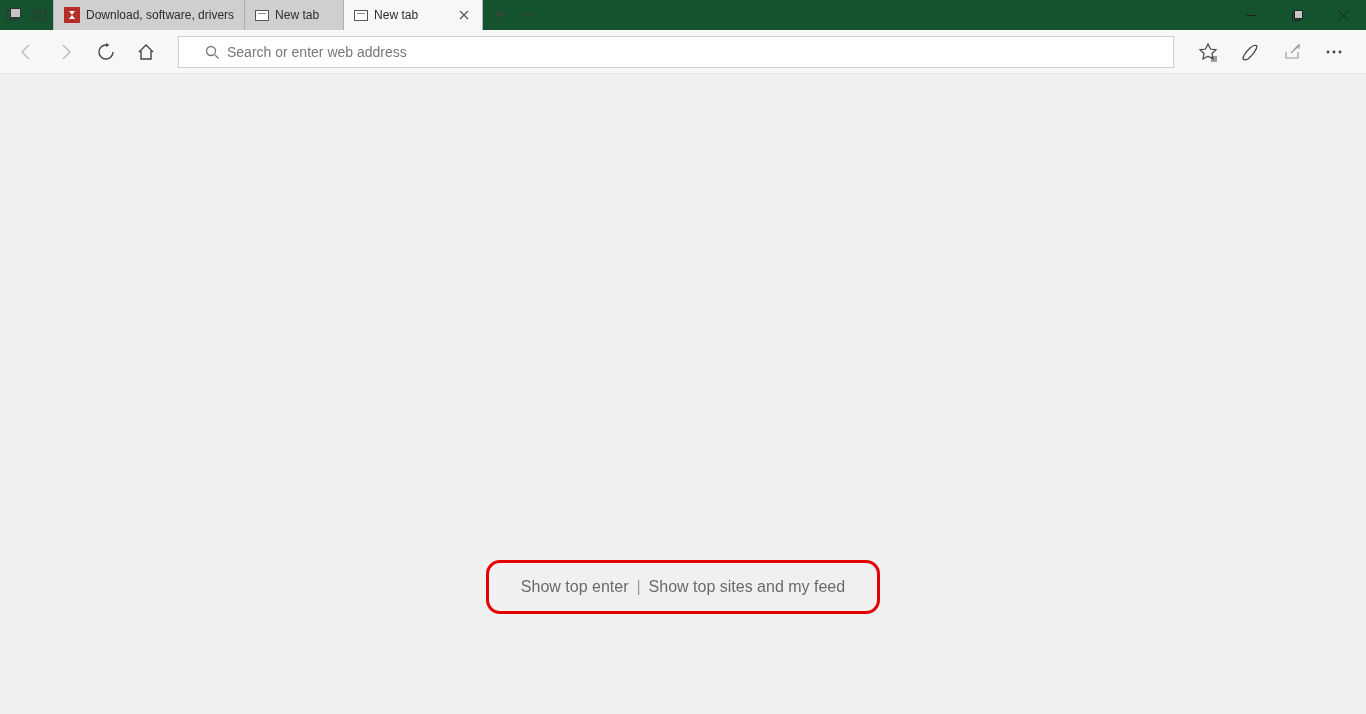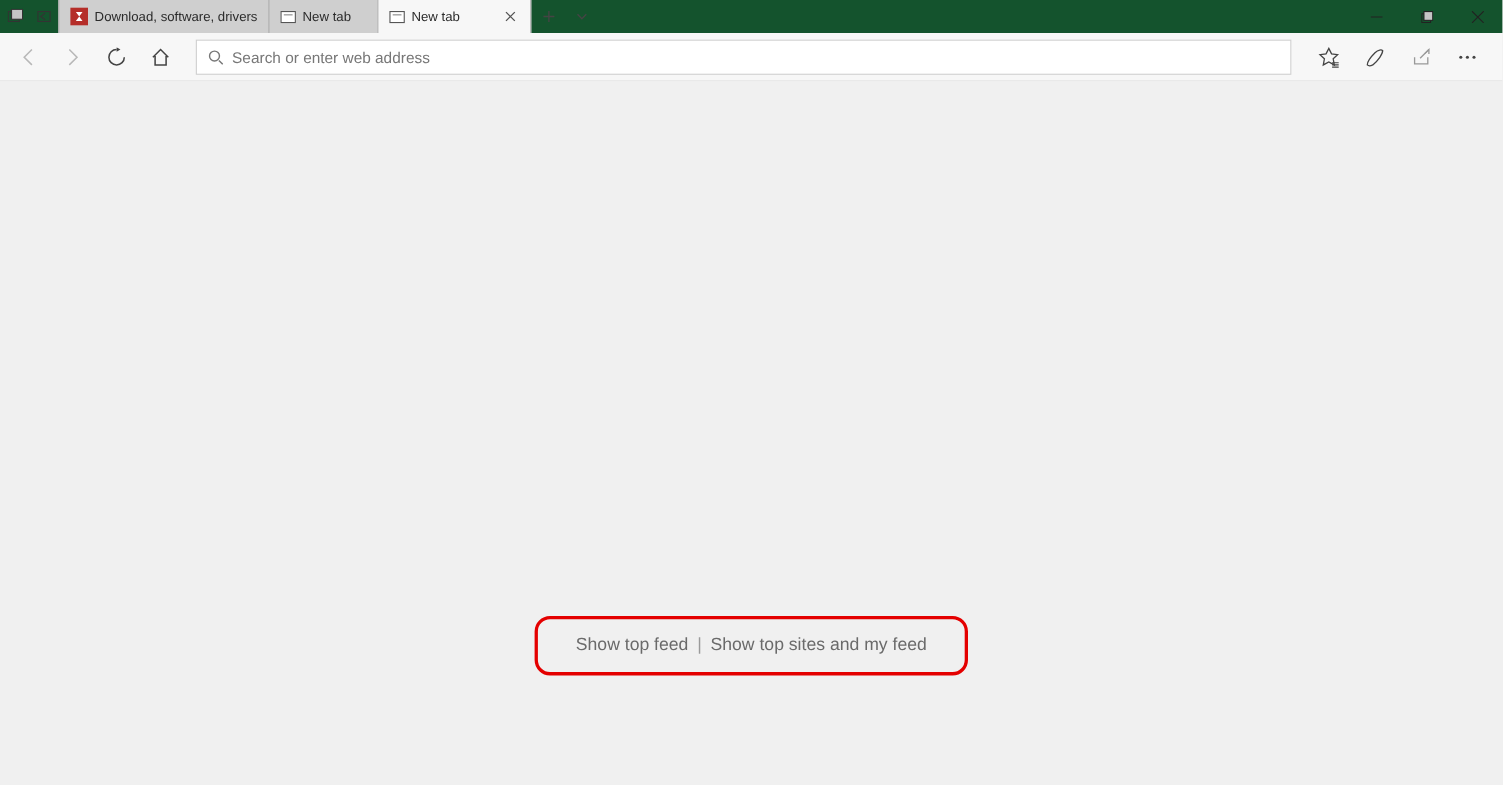--- a/index.html
+++ b/index.html
@@ -93,21 +93,21 @@
       display: flex; align-items: center; justify-content: center;
       color: #6b6b6b;
     }
     .nav-btn.disabled { color: #b8b8b8; }
     .address-bar {
       flex: 1;
       height: 32px;
       background: #ffffff;
       border: 1px solid #cfcfcf;
       display: flex; align-items: center;
-      padding: 0 10px;
+      padding: 0 26px;
       margin: 0 10px;
     }
     .address-bar .search-icon {
       margin-right: 8px; color: #777;
       display:flex; align-items:center;
     }
     .address-bar input {
       flex: 1; border: none; outline: none; font-size: 14px;
       background: transparent; color: #555;
     }
@@ -277,17 +277,17 @@
           <circle cx="4" cy="10" r="1.4" fill="#444"></circle>
           <circle cx="10" cy="10" r="1.4" fill="#444"></circle>
           <circle cx="16" cy="10" r="1.4" fill="#444"></circle>
         </svg>
     </div>
   </div>
 </div>
 
 <div class="content">
   <div class="highlight-box">
-    <span class="link">Show top feed</span>
+    <span class="link">Show top enter</span>
     <span class="sep">|</span>
     <span class="link">Show top sites and my feed</span>
   </div>
 </div>
 
 </body></html>

